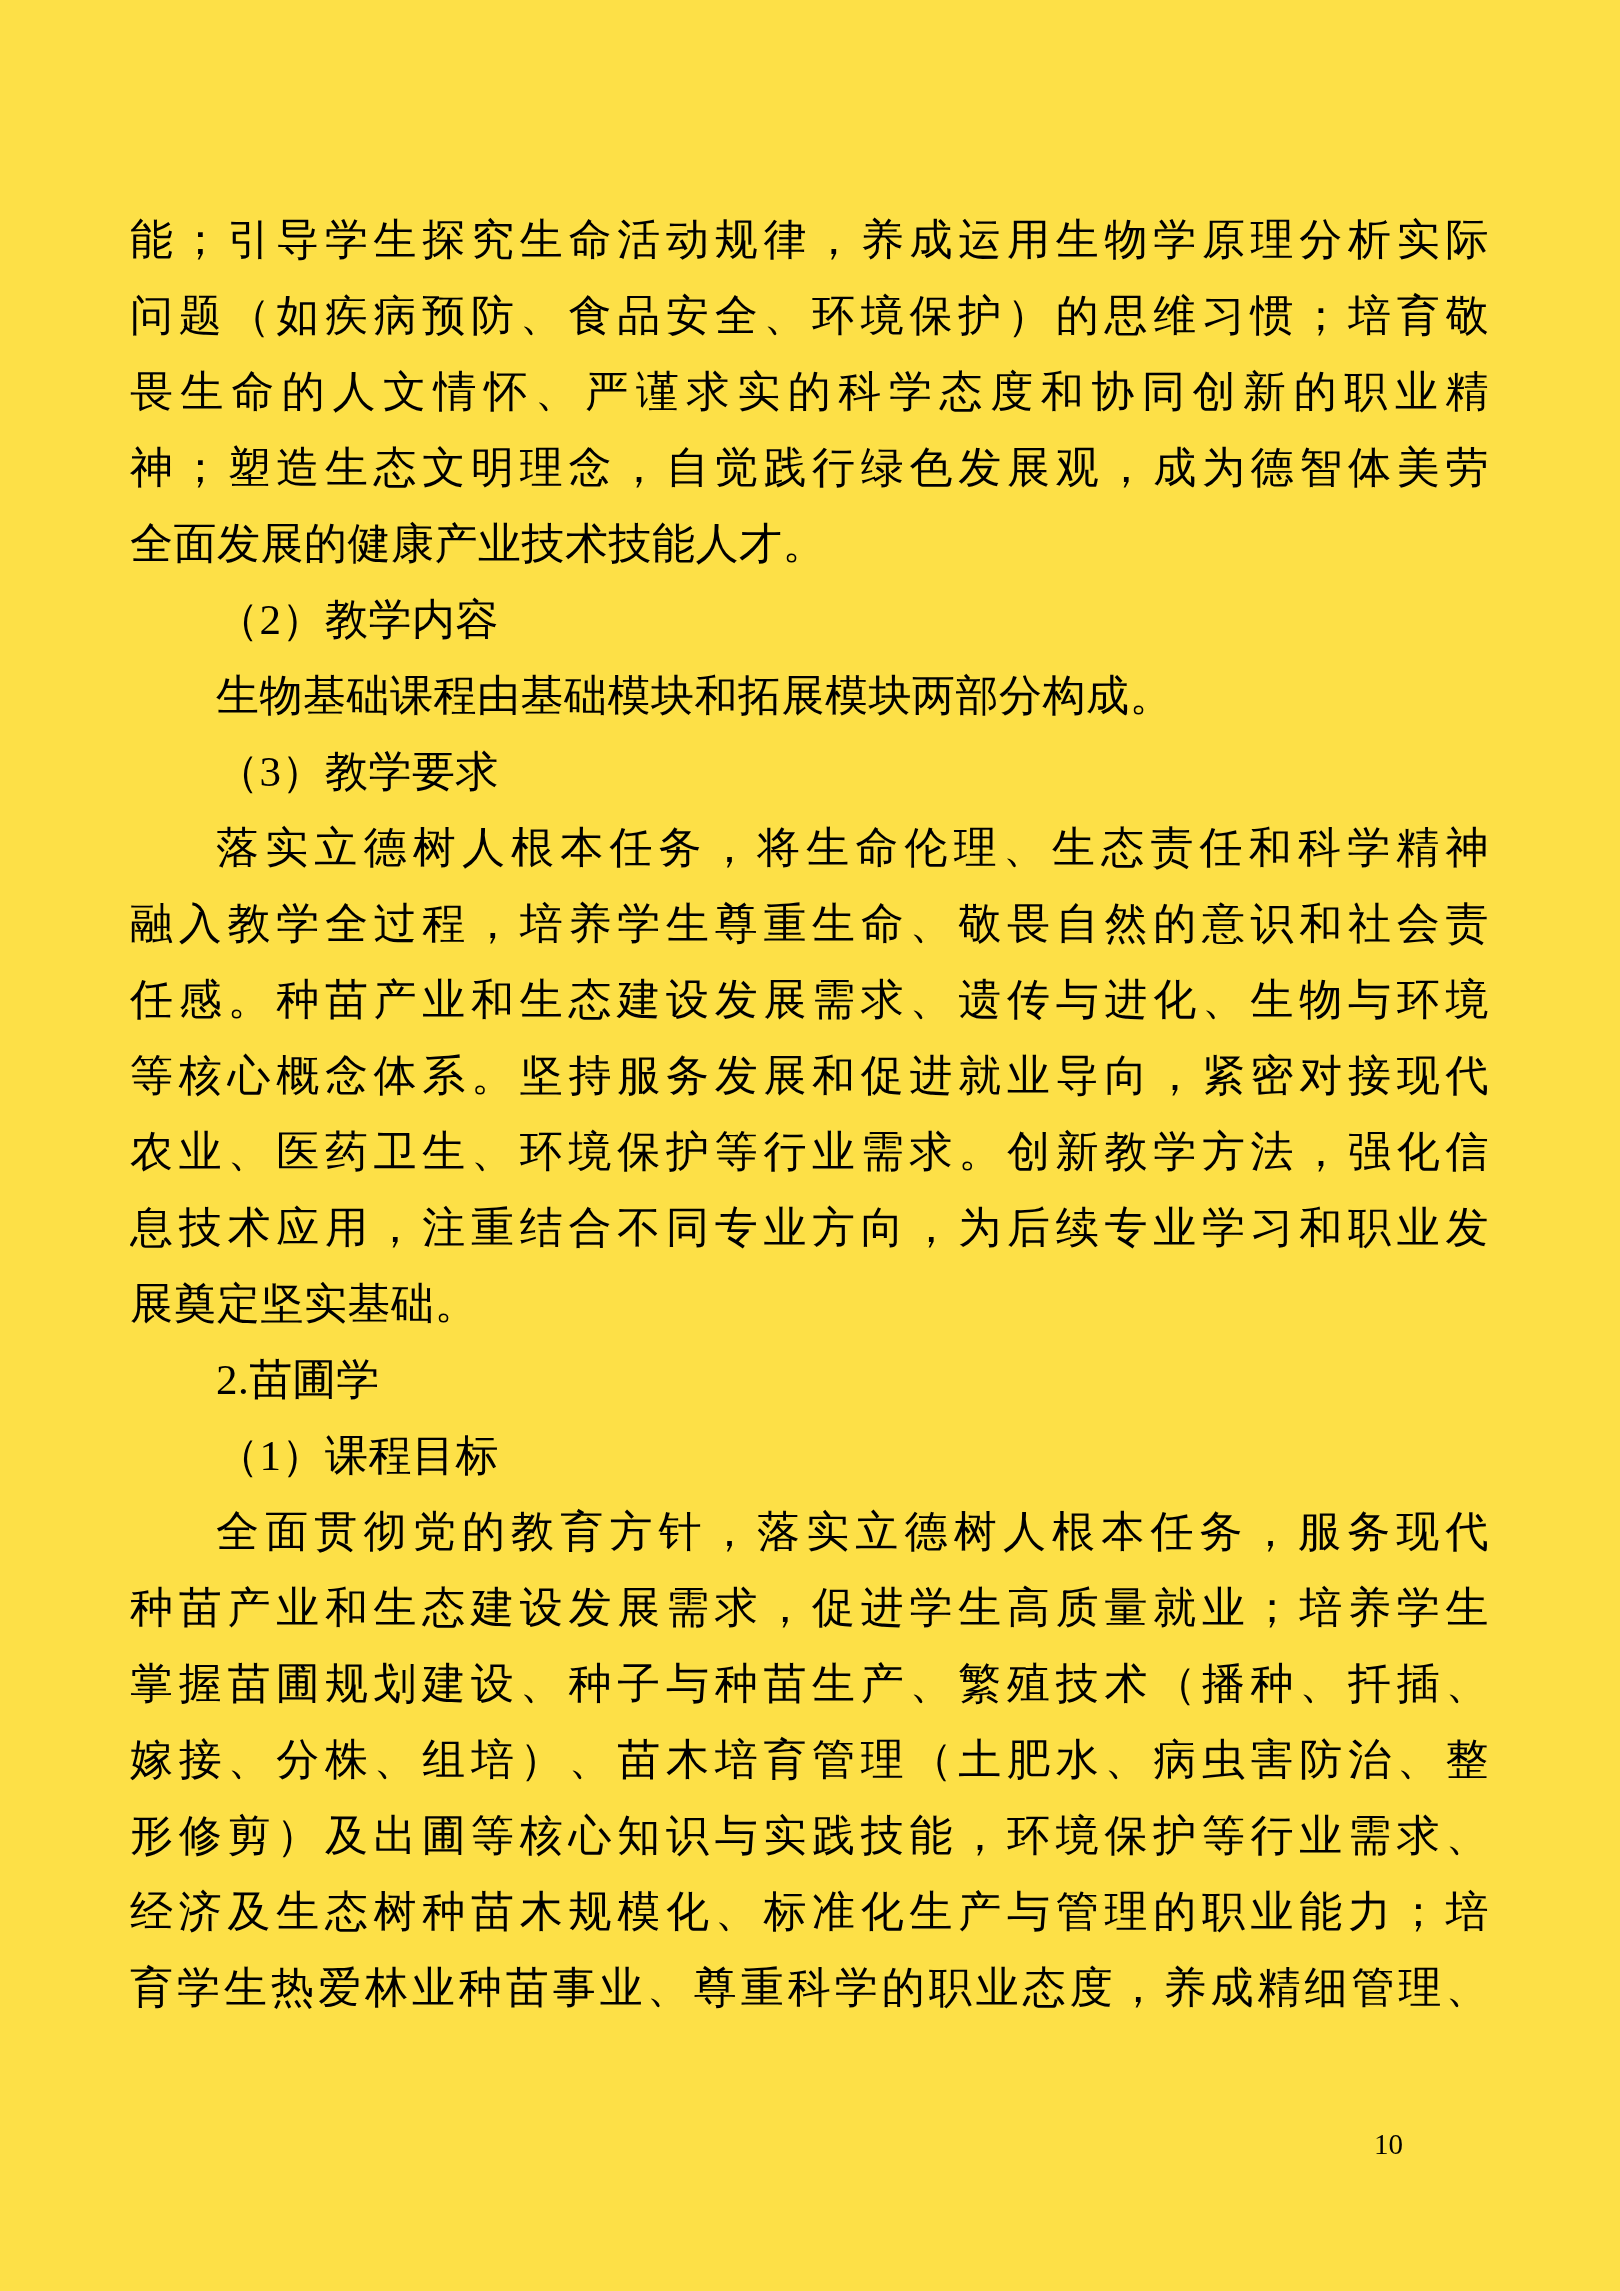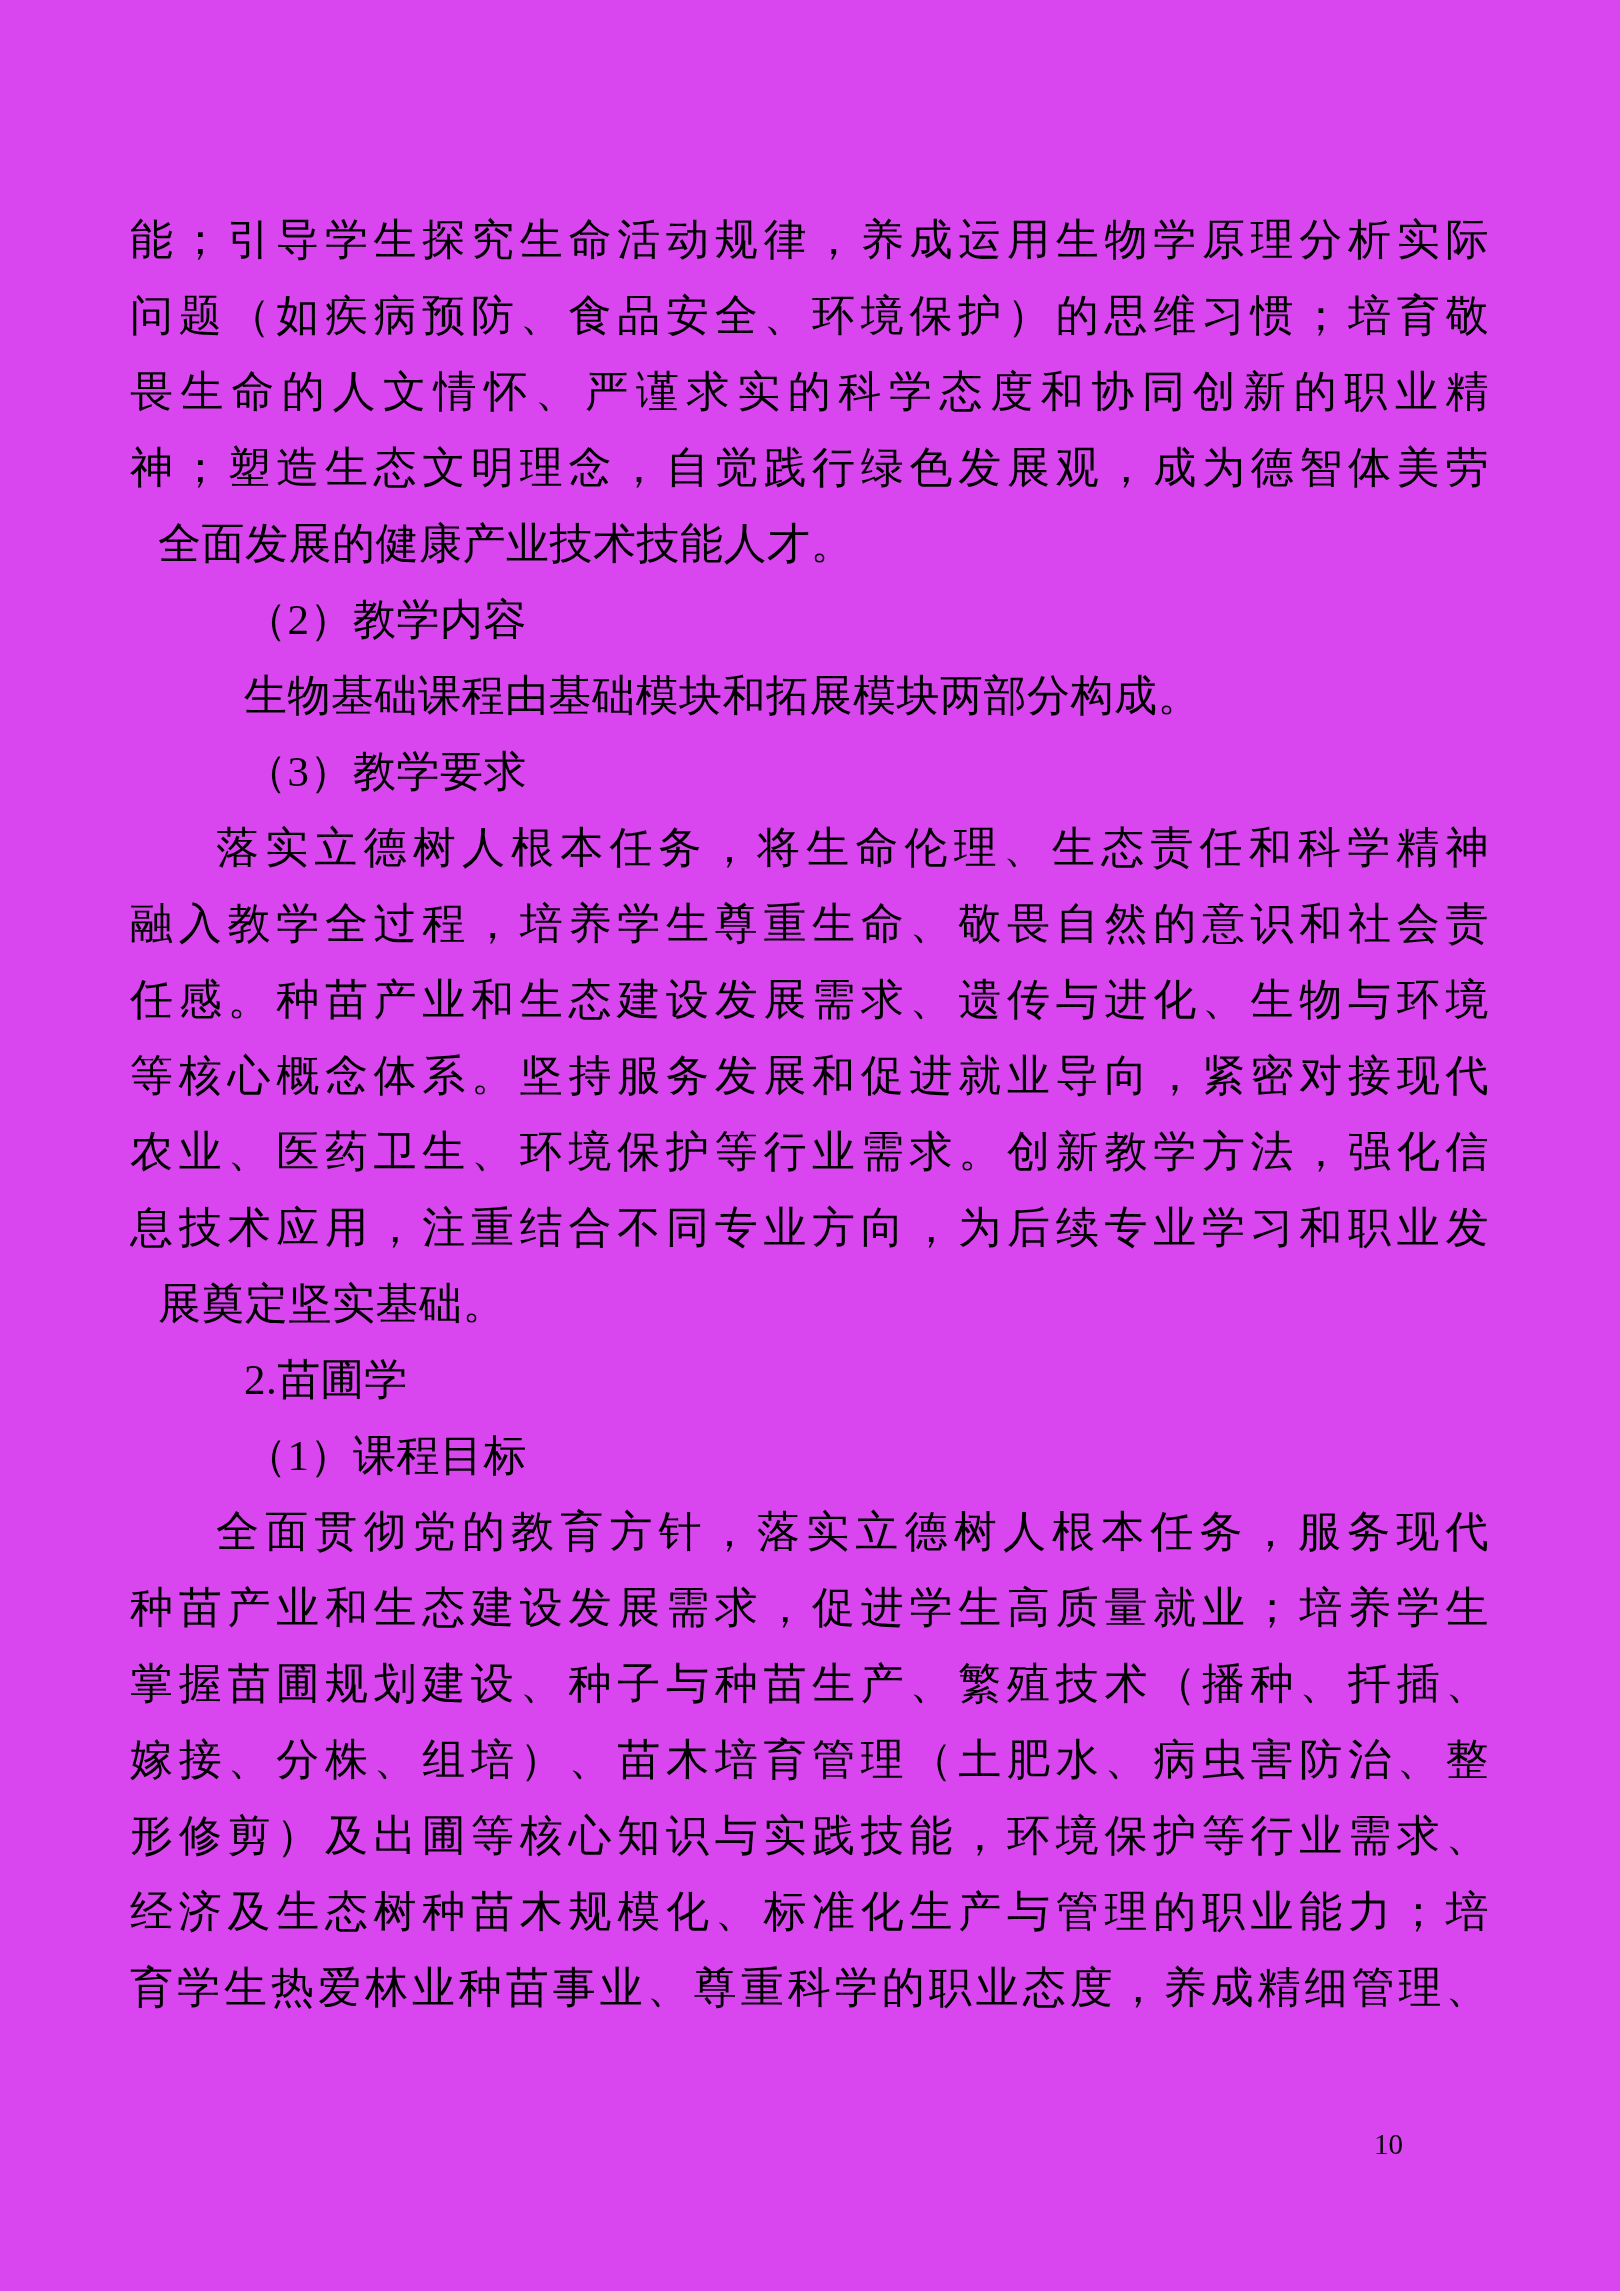--- a/index.html
+++ b/index.html
@@ -12,42 +12,41 @@
     height: 2292px;
     position: relative;
     font-family: "Liberation Serif", "DejaVu Serif", serif;
     color: #000000;
   }
   .page {
     position: absolute;
     left: 0; top: 0;
     width: 1620px;
     height: 2292px;
-    background: #d946ef;
+    background: #fde047;
     overflow: hidden;
   }
   .content {
     position: absolute;
     left: 130px;
     top: 202px;
     width: 1359px;
   }
   .line {
     font-size: 43px;
     line-height: 76px;
     height: 76px;
     overflow: hidden;
     text-align: justify;
     text-align-last: justify;
     letter-spacing: 0.5px;
   }
   .line.no-stretch {
     text-align: left;
     text-align-last: left;
-    margin-left: 28px;
   }
   .line.indent {
     text-indent: 86px;
   }
   .line.bold {
     font-weight: normal;
   }
   .page-number {
     position: absolute;
     left: 1374px;

